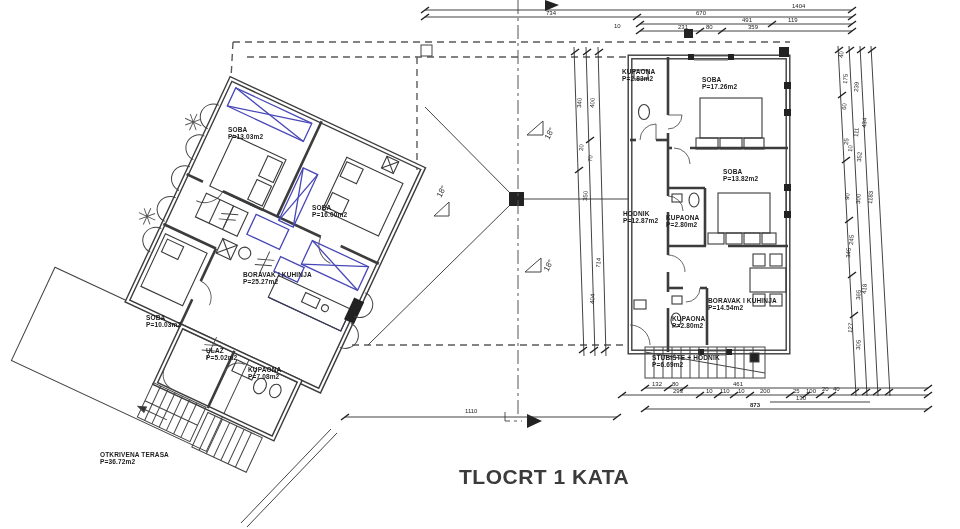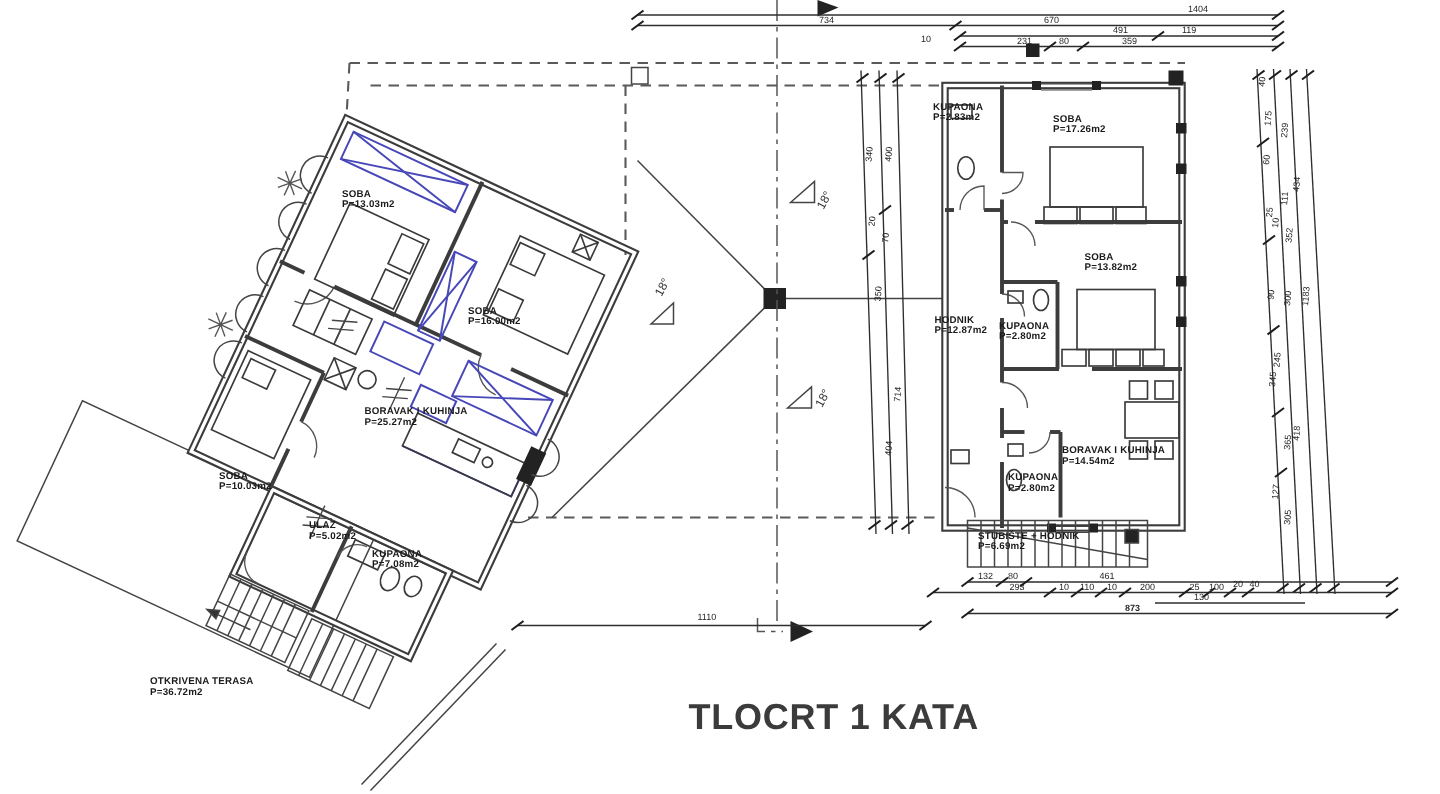--- a/index.html
+++ b/index.html
@@ -1,21 +1,21 @@
 <!DOCTYPE html>
 <html><head>
 <meta charset="utf-8">
 <style>
   html,body{margin:0;padding:0;background:#ffffff;}
   .canvas{position:relative;width:960px;height:529px;background:#ffffff;overflow:hidden;
           font-family:"Liberation Sans",sans-serif;}
   .canvas svg{position:absolute;left:0;top:0;}
   .roomlbl{position:absolute;font-size:6.5px;font-weight:bold;line-height:1.12;color:#1b1b1b;
            white-space:nowrap;letter-spacing:.15px;}
-  .title{position:absolute;left:459px;top:465px;font-size:24px;font-weight:bold;color:#3b3b3b;
+  .title{position:absolute;left:459px;top:465px;font-size:21px;font-weight:bold;color:#3b3b3b;
          letter-spacing:.5px;}
   .dim{font-size:6px;fill:#1f1f1f;font-family:"Liberation Sans",sans-serif;}
   .slope{font-size:8px;fill:#333;font-family:"Liberation Sans",sans-serif;}
   .w{stroke:#3c3c3c;fill:none;}
   .wh{stroke:#ffffff;fill:none;}
   .thin{stroke:#444;stroke-width:1;fill:none;}
   .furn{stroke:#3a3a3a;stroke-width:1.1;fill:none;}
   .blue{stroke:#4747b8;stroke-width:1.3;fill:none;}
   .dash{stroke:#5a5a5a;stroke-width:1.4;fill:none;stroke-dasharray:7 5;}
   .cl{stroke:#555;stroke-width:1;fill:none;stroke-dasharray:14 4 3 4;}

